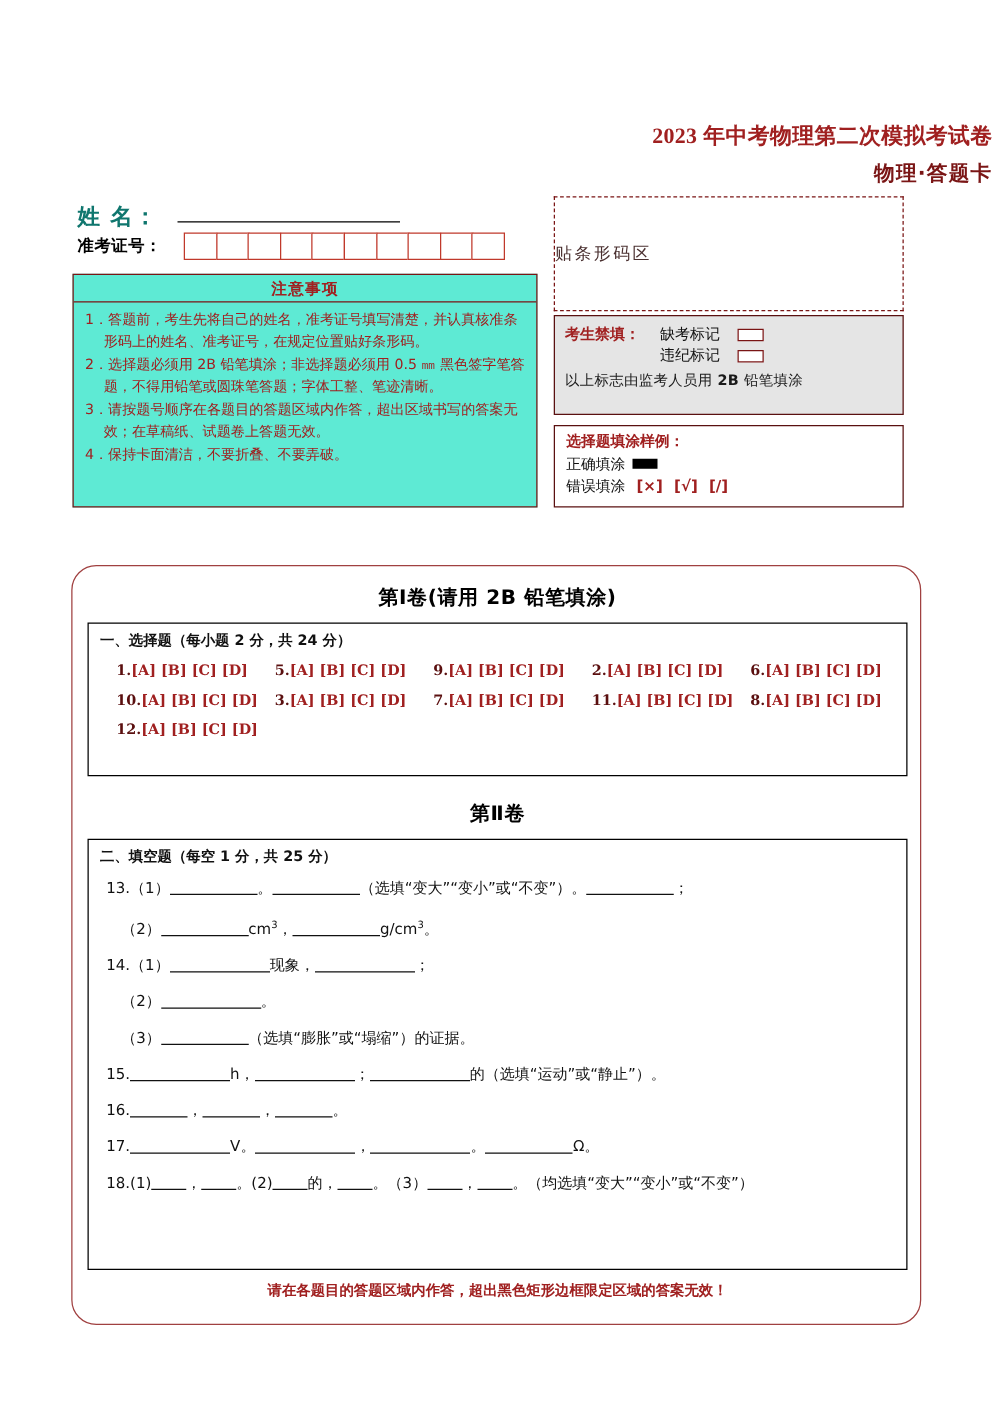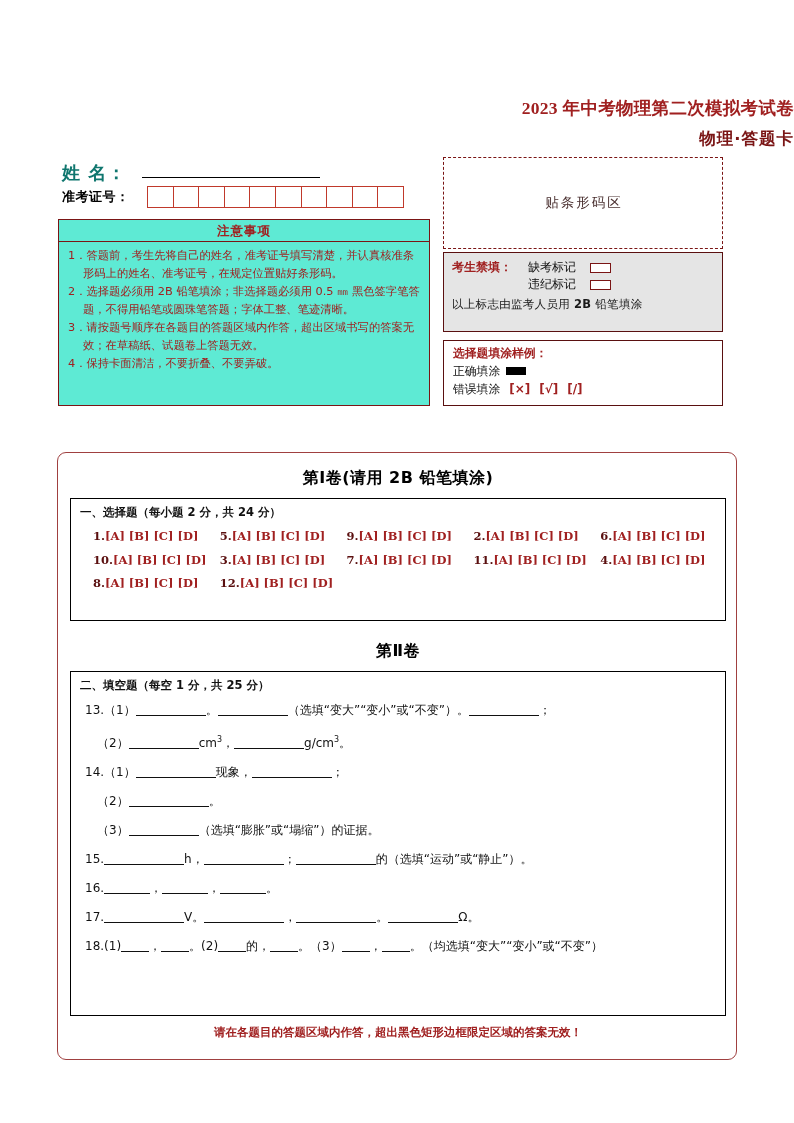--- a/index.html
+++ b/index.html
@@ -95,21 +95,20 @@
 
   
   .barcode-box {
     position: absolute; left: 443px; top: 157px;
     width: 280px; height: 92px;
     border: 1.4px dashed #7a1515;
     background: #fff;
   }
   .barcode-text {
     position: absolute; left: 0; top: 36px; width: 280px;
-    text-align: center;
     font-size: 13.5px;
     color: #4a3030;
     font-family: "DejaVu Serif", serif;
     letter-spacing: 2px;
   }
 
   .forbid-box {
     position: absolute; left: 443px; top: 252px;
     width: 280px; height: 80px;
     border: 1.4px solid #5a1010;
@@ -169,21 +168,21 @@
     color: #a02020; font-weight: bold;
     margin-left: 9px; font-size: 12px;
     font-family: "DejaVu Sans", sans-serif;
   }
 
   
   .main-card {
     position: absolute; left: 57px; top: 452px;
     width: 680px; height: 608px;
     border: 1.5px solid #a04040;
-    border-radius: 9px;
+    border-radius: 20px;
     background: #fff;
   }
 
   .vol-title {
     text-align: center;
     font-size: 16px; font-weight: bold;
     color: #000;
     font-family: "DejaVu Sans", sans-serif;
     letter-spacing: 0.5px;
   }
@@ -333,21 +332,20 @@
       <div class="choice-grid" id="choice-grid">
           <div class="choice-item"><span class="choice-num">1.</span><span>[A] [B] [C] [D]</span></div>
           <div class="choice-item"><span class="choice-num">5.</span><span>[A] [B] [C] [D]</span></div>
           <div class="choice-item"><span class="choice-num">9.</span><span>[A] [B] [C] [D]</span></div>
           <div class="choice-item"><span class="choice-num">2.</span><span>[A] [B] [C] [D]</span></div>
           <div class="choice-item"><span class="choice-num">6.</span><span>[A] [B] [C] [D]</span></div>
           <div class="choice-item"><span class="choice-num">10.</span><span>[A] [B] [C] [D]</span></div>
           <div class="choice-item"><span class="choice-num">3.</span><span>[A] [B] [C] [D]</span></div>
           <div class="choice-item"><span class="choice-num">7.</span><span>[A] [B] [C] [D]</span></div>
           <div class="choice-item"><span class="choice-num">11.</span><span>[A] [B] [C] [D]</span></div>
-          <div class="choice-item"><span class="choice-num">4.</span><span>[A] [B] [C] [D]</span></div>
           <div class="choice-item"><span class="choice-num">8.</span><span>[A] [B] [C] [D]</span></div>
           <div class="choice-item"><span class="choice-num">12.</span><span>[A] [B] [C] [D]</span></div>
         </div>
     </div>
 
     <div class="vol-title" id="vol2-title">第Ⅱ卷</div>
 
     <div class="inner-box" id="fill-box">
       <div class="sec-head">二、填空题（每空 1 分，共 25 分）</div>
       <div class="fill-list">

